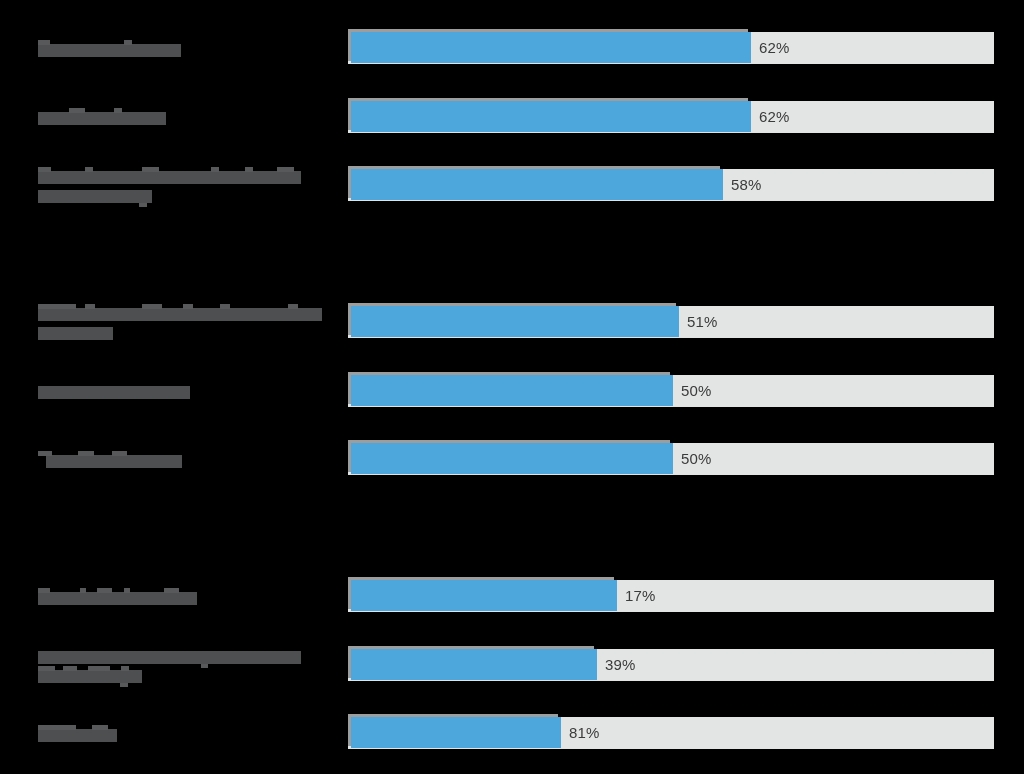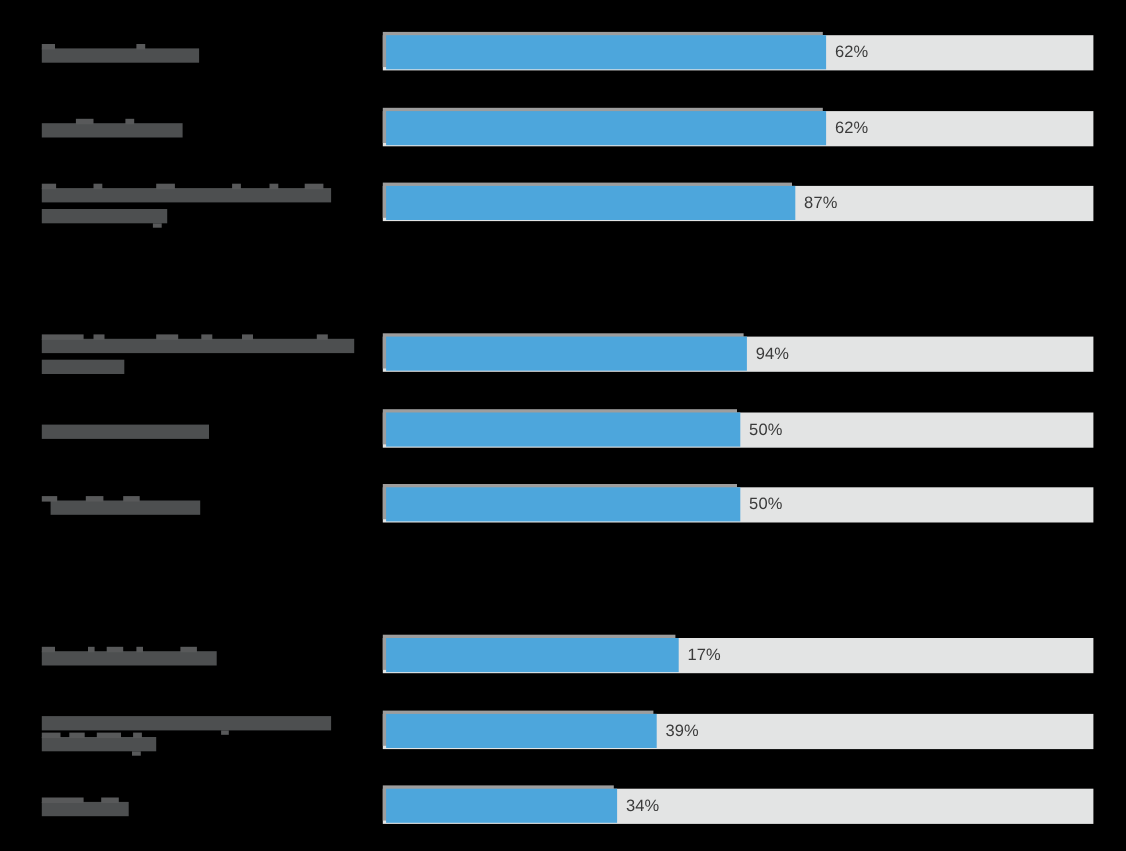--- a/index.html
+++ b/index.html
@@ -142,41 +142,41 @@
           <span class="label-asc" style="left: 239px; width: 17px; background: rgb(88, 89, 90);"></span>
         </div>
         <div class="label-line" style="width: 154px;">
           <span class="label-block" style="left: 0px; width: 114px; background: rgb(77, 79, 80);"></span>
           <span class="label-desc" style="left: 101px; width: 8px; background: rgb(88, 89, 90);"></span>
         </div>
       </div>
       <div class="bar-track" style="background: rgb(227, 228, 228);"></div>
       <div class="bar-shadow" style="width: 372px; background: rgb(157, 157, 157);"></div>
       <div class="bar-fill" style="width: 372px; background: rgb(77, 166, 220);"></div>
-      <div class="bar-value" style="left: 729px; color: rgb(59, 59, 59);">87%</div>
+      <div class="bar-value" style="left: 729px; color: rgb(59, 59, 59);">58%</div>
     </div>
     <div class="chart-row" style="top: 288px;">
       <div class="row-label">
         <div class="label-line" style="width: 324px;">
           <span class="label-block" style="left: 0px; width: 284px; background: rgb(77, 79, 80);"></span>
           <span class="label-asc" style="left: 0px; width: 38px; background: rgb(88, 89, 90);"></span>
           <span class="label-asc" style="left: 47px; width: 10px; background: rgb(88, 89, 90);"></span>
           <span class="label-asc" style="left: 104px; width: 20px; background: rgb(88, 89, 90);"></span>
           <span class="label-asc" style="left: 145px; width: 10px; background: rgb(88, 89, 90);"></span>
           <span class="label-asc" style="left: 182px; width: 10px; background: rgb(88, 89, 90);"></span>
           <span class="label-asc" style="left: 250px; width: 10px; background: rgb(88, 89, 90);"></span>
         </div>
         <div class="label-line" style="width: 115px;">
           <span class="label-block" style="left: 0px; width: 75px; background: rgb(77, 79, 80);"></span>
         </div>
       </div>
       <div class="bar-track" style="background: rgb(227, 228, 228);"></div>
       <div class="bar-shadow" style="width: 328px; background: rgb(157, 157, 157);"></div>
       <div class="bar-fill" style="width: 328px; background: rgb(77, 166, 220);"></div>
-      <div class="bar-value" style="left: 685px; color: rgb(59, 59, 59);">94%</div>
+      <div class="bar-value" style="left: 685px; color: rgb(59, 59, 59);">51%</div>
     </div>
     <div class="chart-row" style="top: 356.5px;">
       <div class="row-label">
         <div class="label-line" style="width: 192px;">
           <span class="label-block" style="left: 0px; width: 152px; background: rgb(77, 79, 80);"></span>
         </div>
       </div>
       <div class="bar-track" style="background: rgb(227, 228, 228);"></div>
       <div class="bar-shadow" style="width: 322px; background: rgb(157, 157, 157);"></div>
       <div class="bar-fill" style="width: 322px; background: rgb(77, 166, 220);"></div>
@@ -236,15 +236,15 @@
       <div class="row-label">
         <div class="label-line" style="width: 119px;">
           <span class="label-block" style="left: 0px; width: 79px; background: rgb(77, 79, 80);"></span>
           <span class="label-asc" style="left: 0px; width: 38px; background: rgb(88, 89, 90);"></span>
           <span class="label-asc" style="left: 54px; width: 16px; background: rgb(88, 89, 90);"></span>
         </div>
       </div>
       <div class="bar-track" style="background: rgb(227, 228, 228);"></div>
       <div class="bar-shadow" style="width: 210px; background: rgb(157, 157, 157);"></div>
       <div class="bar-fill" style="width: 210px; background: rgb(77, 166, 220);"></div>
-      <div class="bar-value" style="left: 567px; color: rgb(59, 59, 59);">34%</div>
+      <div class="bar-value" style="left: 567px; color: rgb(59, 59, 59);">81%</div>
     </div>
   </div>
 
 </body></html>

